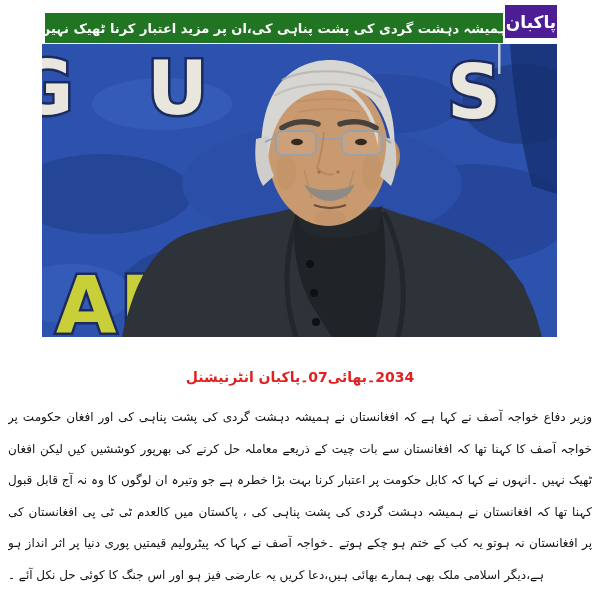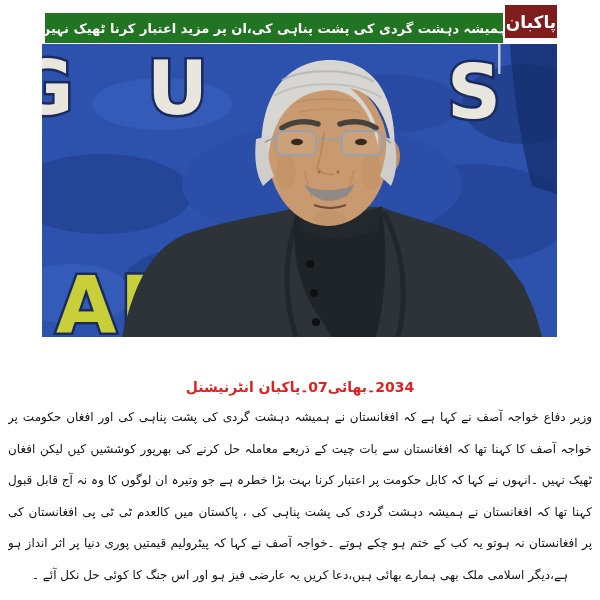--- a/index.html
+++ b/index.html
@@ -8,40 +8,40 @@
     font-family:"DejaVu Sans",sans-serif;
   }
   
   .headline-bar{
     position:absolute;left:45px;top:13px;width:458px;height:30px;
     background:#217421;color:#ffffff;display:flex;align-items:center;justify-content:center;
     direction:rtl;font-size:13px;font-weight:bold;white-space:nowrap;overflow:hidden;
   }
   .logo-box{
     position:absolute;left:505px;top:5px;width:52px;height:33px;
-    background:#7f1d1d;color:#ffffff;display:flex;align-items:center;justify-content:center;
+    background:#4c1d95;color:#ffffff;display:flex;align-items:center;justify-content:center;
     font-size:17px;font-weight:bold;direction:rtl;
   }
   
   .photo{position:absolute;left:42px;top:44px;width:515px;height:293px;}
   .photo svg{display:block;width:100%;height:100%;}
   
   .dateline{
-    position:absolute;left:0;top:374px;width:600px;height:26px;line-height:26px;
+    position:absolute;left:0;top:364px;width:600px;height:26px;line-height:26px;
     display:flex;flex-direction:row;justify-content:center;align-items:center;
     color:#e22020;font-size:14px;font-weight:bold;direction:ltr;
   }
   .dateline span{white-space:pre;}
   
   .article{
     position:absolute;left:8px;top:402px;width:584px;
     color:#141414;font-size:12px;direction:rtl;
   }
   .article .line{
-    line-height:31.5px;height:31.5px;overflow:hidden;text-align:center;
+    line-height:31.5px;height:31.5px;overflow:hidden;text-align:left;
   }
   .article .line.just{text-align:justify;text-align-last:justify;}
 </style>
 </head>
 <body>
 
 <div id="page">
 
   <div class="headline-bar">
     <span>افغانستان نے ہمیشہ دہشت گردی کی پشت پناہی کی،ان پر مزید اعتبار کرنا ٹھیک نہیں۔خواجہ آصف</span>

